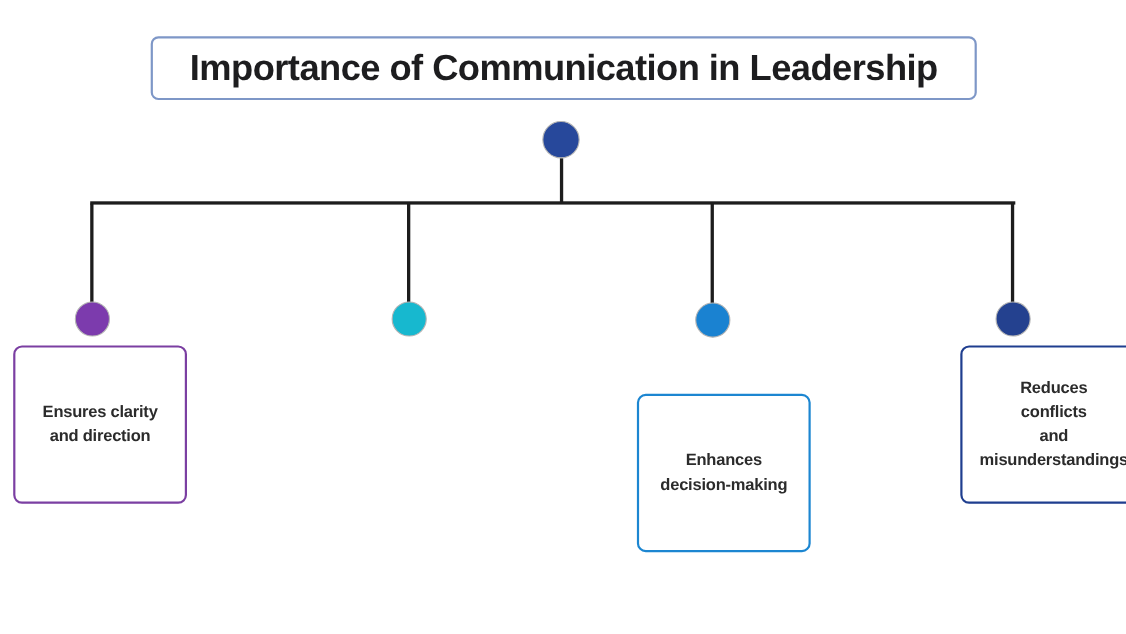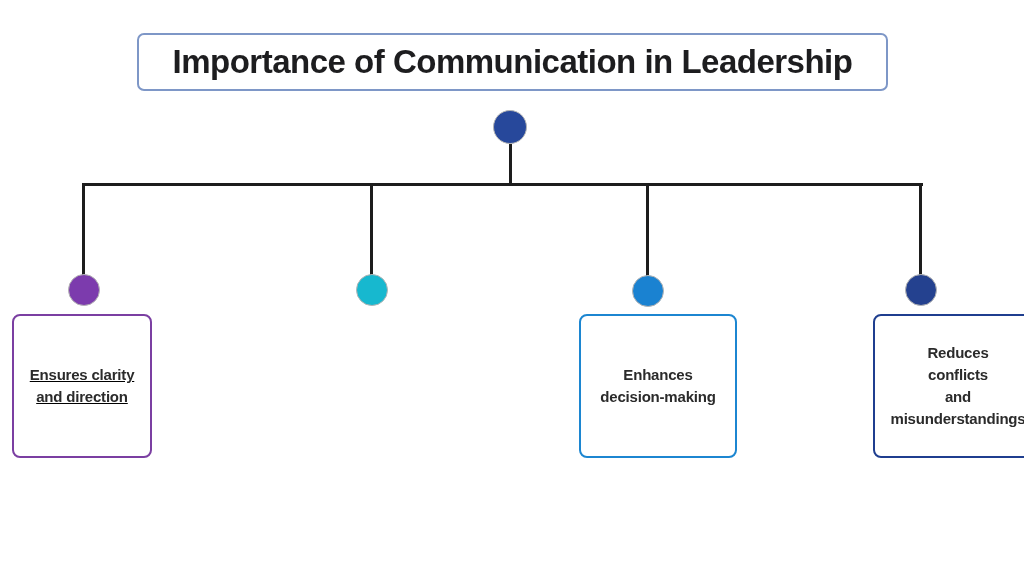--- a/index.html
+++ b/index.html
@@ -63,21 +63,21 @@
     height: 144px;
     border: 2px solid #888;
     border-radius: 8px;
     background: #ffffff;
     display: flex;
     align-items: center;
     justify-content: center;
     box-sizing: border-box;
     text-align: center;
   }
-  .branch-box.b0 { left: 12px;  width: 140px; text-decoration: underline; }
+  .branch-box.b0 { left: 12px;  width: 158px; }
   .branch-box.b1 { left: 304px; width: 158px; }
   .branch-box.b2 { left: 579px; width: 158px; }
   .branch-box.b3 { left: 853px; width: 170px; margin-left: 20px; }
   .branch-label {
     font-size: 15px;
     font-weight: 700;
     line-height: 22px;
     letter-spacing: -0.2px;
     color: #2b2b2b;
     white-space: pre-line;
@@ -103,21 +103,21 @@
 
   <div class="dot d0" style="background: rgb(124, 59, 173);"></div>
   <div class="dot d1" style="background: rgb(23, 184, 207);"></div>
   <div class="dot d2" style="background: rgb(26, 130, 209);"></div>
   <div class="dot d3" style="background: rgb(36, 65, 143);"></div>
 
   <div class="branch-box b0" style="border-color: rgb(123, 63, 162);">
     <span class="branch-label">Ensures clarity
 and direction</span>
   </div>
-  <div class="branch-box b2" style="border-color: rgb(28, 134, 209);">
+  <div class="branch-box b2" style="border-color: rgb(28, 134, 209); margin-top: 44px;">
     <span class="branch-label">Enhances
 decision-making</span>
   </div>
   <div class="branch-box b3" style="border-color: rgb(31, 62, 143);">
     <span class="branch-label">Reduces
 conflicts
 and
 misunderstandings</span>
   </div>
 

